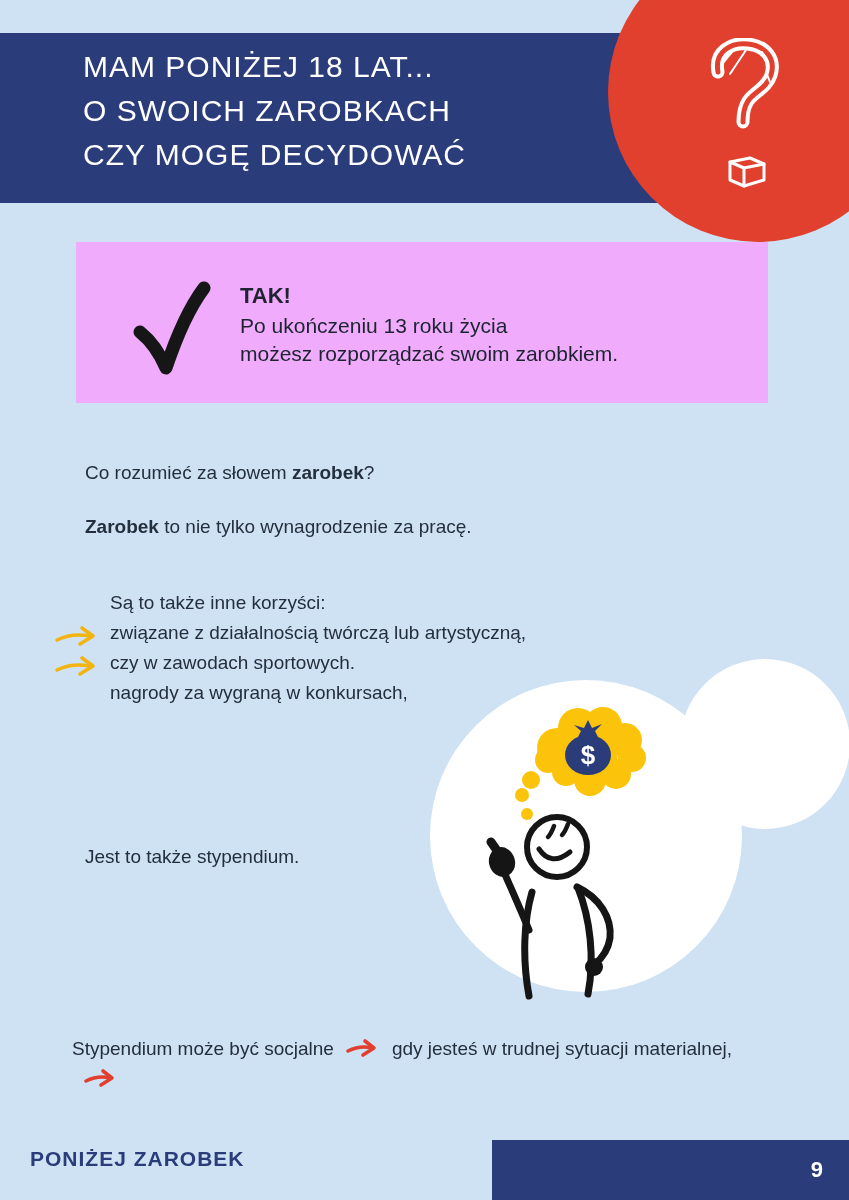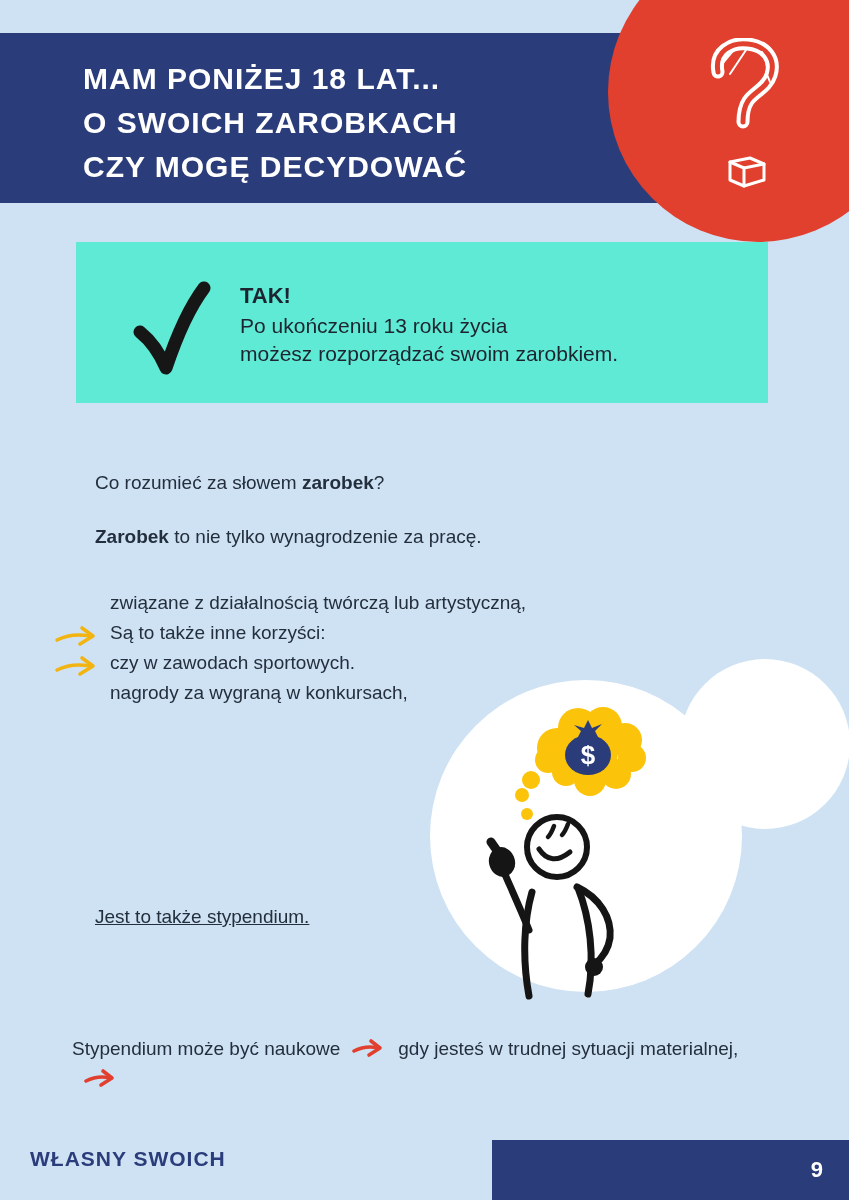--- a/index.html
+++ b/index.html
@@ -3,35 +3,35 @@
 <meta charset="utf-8">
 <style>
   html,body{margin:0;padding:0;background:#9fb3c8;}
   .page{
     position:relative;width:849px;height:1200px;margin:0 auto;
     background:#cfe2f4;overflow:hidden;
     font-family:"Liberation Sans", sans-serif;color:#242f3d;
   }
   
   .header-band{position:absolute;left:0;top:33px;width:849px;height:170px;background:#2b3c7a;}
-  .header-title{position:absolute;left:83px;top:24px;color:#ffffff;font-weight:700;
+  .header-title{position:absolute;left:83px;top:12px;color:#ffffff;font-weight:400;
     font-size:30px;line-height:44px;letter-spacing:1px;white-space:nowrap;}
   .red-circle{position:absolute;left:608px;top:-58px;width:300px;height:300px;border-radius:50%;background:#e2402e;}
   .qmark-svg{position:absolute;left:92px;top:96px;}
   .cube-svg{position:absolute;left:116px;top:206px;}
   
-  .yellow-box{position:absolute;left:76px;top:242px;width:692px;height:161px;background:#5eead4;}
+  .yellow-box{position:absolute;left:76px;top:242px;width:692px;height:161px;background:#f0abfc;}
   .check-svg{position:absolute;left:56px;top:38px;}
   .answer-text{position:absolute;left:164px;top:40px;font-size:21px;line-height:28px;color:#1d2430;}
   .answer-heading{font-weight:700;font-size:22px;margin-bottom:2px;}
   
-  .bodyline{position:absolute;font-size:19px;line-height:26px;margin:12px;}
+  .bodyline{position:absolute;font-size:19px;line-height:26px;margin:2px;}
   .q1{left:83px;top:458px;}
   .s1{left:83px;top:512px;}
-  .stipend{left:83px;top:892px;text-decoration:underline;}
+  .stipend{left:83px;top:842px;}
   b{font-weight:700;}
   .list{position:absolute;left:110px;top:588px;font-size:19px;line-height:30px;}
   .yarrow1{position:absolute;left:54px;top:624px;}
   .yarrow2{position:absolute;left:54px;top:654px;}
   
   .illu{position:absolute;left:420px;top:640px;}
   
   .bottom{position:absolute;left:72px;top:1034px;font-size:19px;line-height:30px;}
   .brow{display:flex;align-items:center;height:30px;white-space:nowrap;}
   .brow .rarrow{margin:0 12px;flex:0 0 auto;}
@@ -81,22 +81,22 @@
       <div>Po ukończeniu 13 roku życia</div>
       <div>możesz rozporządzać swoim zarobkiem.</div>
     </div>
   </div>
 
   <p class="bodyline q1"><span>Co rozumieć za słowem </span><b>zarobek</b><span>?</span></p>
 
   <p class="bodyline s1"><b>Zarobek</b><span> to nie tylko wynagrodzenie za pracę.</span></p>
 
   <div class="list">
+    <div>Są to także inne korzyści:</div>
     <div>związane z działalnością twórczą lub artystyczną,</div>
-    <div>Są to także inne korzyści:</div>
     <div>czy w zawodach sportowych.</div>
     <div>nagrody za wygraną w konkursach,</div>
   </div>
   <svg class="yarrow1" width="46" height="26" viewBox="0 0 46 26">
     <g fill="none" stroke="#f2b411" stroke-width="3.6" stroke-linecap="round" stroke-linejoin="round">
       <path d="M3,16 C13,11 24,10 36,12"></path>
       <path d="M28,4 L39,12 L26,20"></path>
     </g>
   </svg>
   <svg class="yarrow2" width="46" height="26" viewBox="0 0 46 26">
@@ -144,37 +144,37 @@
       <path d="M78,212 L71,202" stroke-width="9"></path>
       <path d="M157,247 C180,258 192,278 190,298 C188,312 180,320 174,325" stroke-width="7"></path>
       <circle cx="174" cy="327" r="9" fill="#151515" stroke="none"></circle>
     </g>
   </svg>
 
   <p class="bodyline stipend">Jest to także stypendium.</p>
 
   <div class="bottom">
     <div class="brow">
-      <span>Stypendium może być naukowe</span>
+      <span>Stypendium może być socjalne</span>
       <svg class="rarrow" width="34" height="22" viewBox="0 0 34 22">
         <g fill="none" stroke="#e2402e" stroke-width="3.6" stroke-linecap="round" stroke-linejoin="round">
           <path d="M2,13 C10,9 18,8 26,10"></path>
           <path d="M19,3 L28,10 L17,17"></path>
         </g>
       </svg>
       <span>gdy jesteś w trudnej sytuacji materialnej,</span>
     </div>
     <div class="brow">
       <svg class="rarrow" width="34" height="22" viewBox="0 0 34 22">
         <g fill="none" stroke="#e2402e" stroke-width="3.6" stroke-linecap="round" stroke-linejoin="round">
           <path d="M2,13 C10,9 18,8 26,10"></path>
           <path d="M19,3 L28,10 L17,17"></path>
         </g>
       </svg>
     </div>
   </div>
 
-  <div class="footer-title">WŁASNY SWOICH</div>
+  <div class="footer-title">PONIŻEJ ZAROBEK</div>
   <div class="footer-box">
     <span class="footer-page">9</span>
   </div>
 
 </div>
 
 </body></html>

